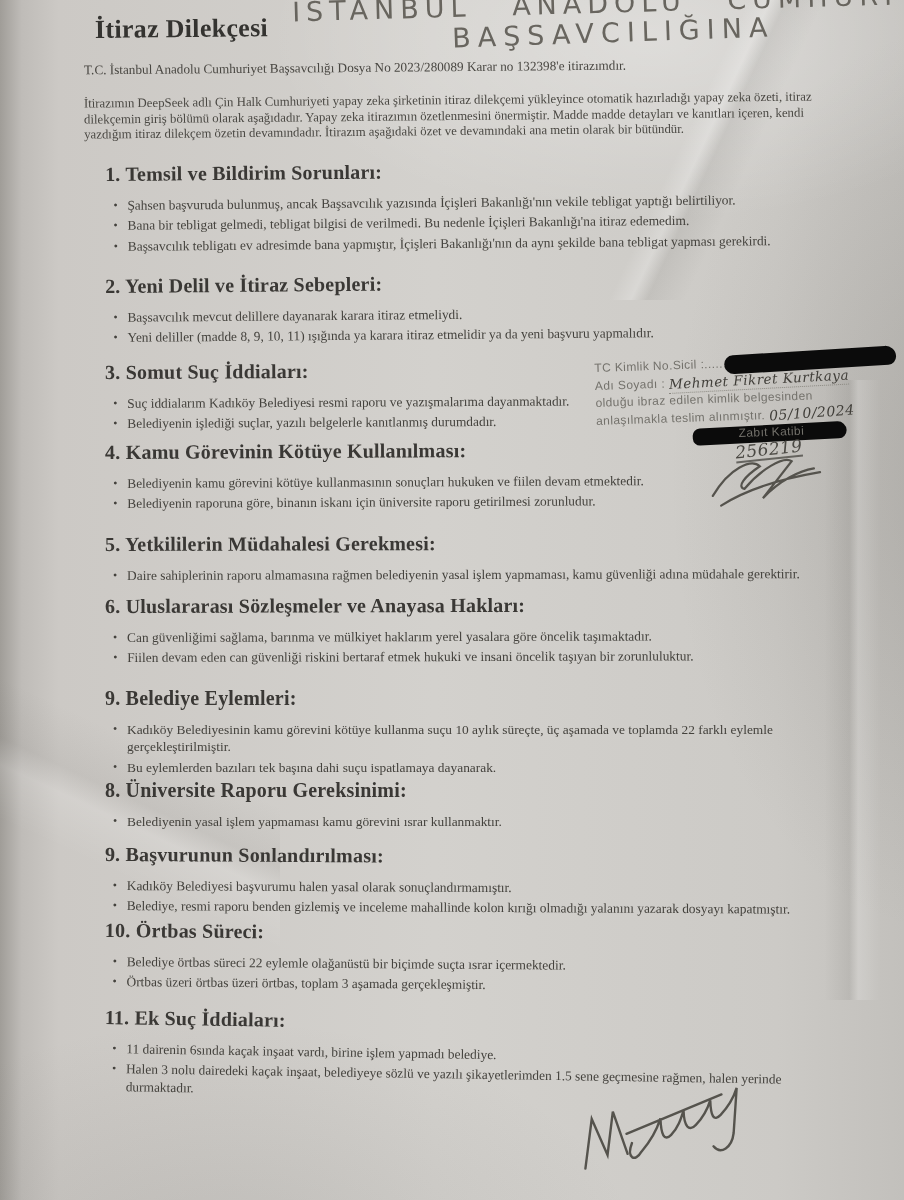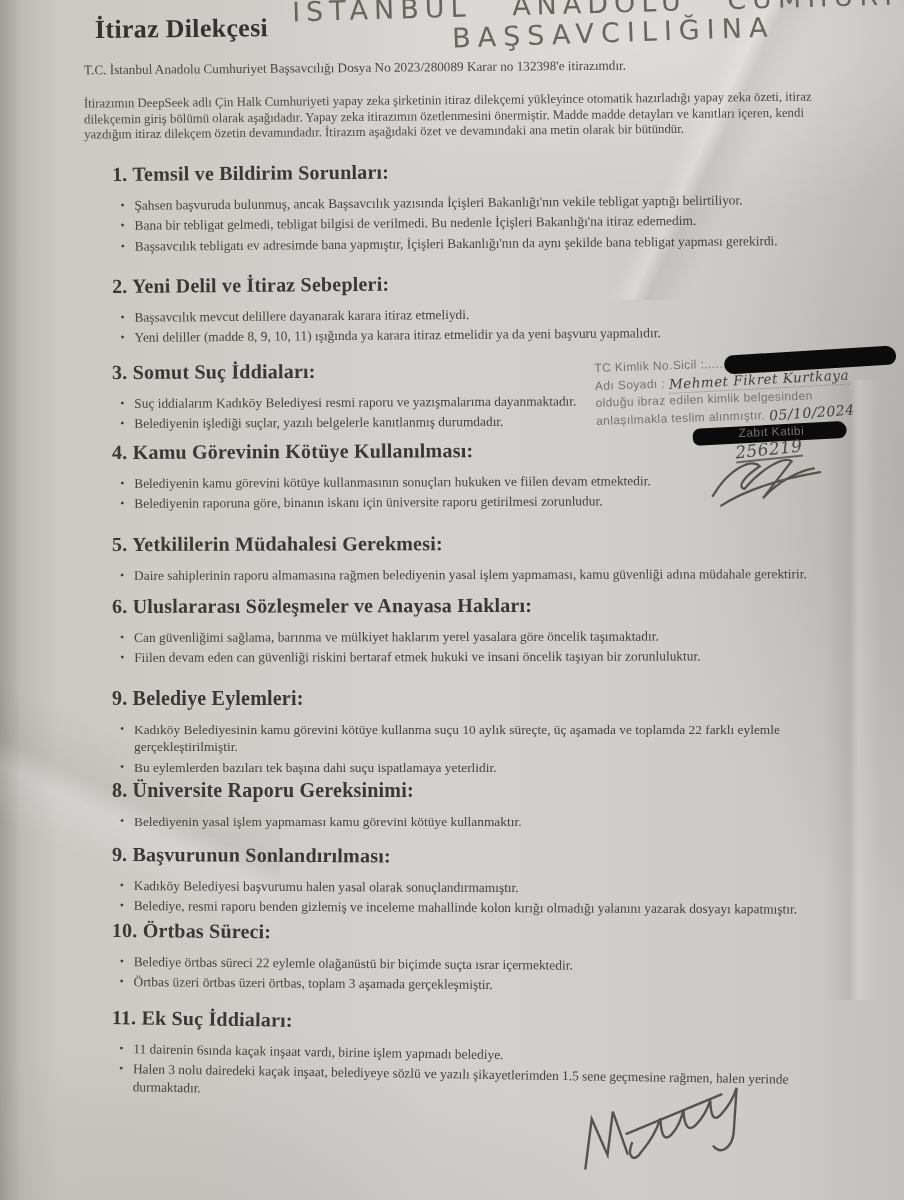--- a/index.html
+++ b/index.html
@@ -21,21 +21,21 @@
     background:linear-gradient(25deg,transparent 40%,rgba(255,255,255,0.14) 50%,rgba(90,88,84,0.08) 55%,transparent 66%);}
 
   .hand{font-family:"DejaVu Sans",sans-serif;color:#5f5c55;opacity:.92;}
   .hand1{position:absolute;left:292px;top:-13px;font-size:27px;letter-spacing:6px;word-spacing:26px;transform:rotate(-1.6deg);white-space:nowrap;}
   .hand2{position:absolute;left:452px;top:17px;font-size:27px;letter-spacing:7px;transform:rotate(-2deg);white-space:nowrap;}
 
   .title{position:absolute;left:95px;top:14px;font-size:26px;font-weight:bold;color:#343330;letter-spacing:.3px;transform:rotate(-0.6deg);margin:0;}
   .case-line{position:absolute;left:84px;top:60px;font-size:13.2px;color:#494742;transform:rotate(-0.5deg);white-space:nowrap;}
   .intro{position:absolute;left:84px;top:93px;width:748px;font-size:12.8px;line-height:15.6px;color:#4a4843;transform:rotate(-0.55deg);}
 
-  .flow{position:absolute;left:112px;top:163px;width:724px;}
+  .flow{position:absolute;left:105px;top:163px;width:724px;}
   .sec{transform-origin:left top;}
   .sec h2{font-size:20px;font-weight:bold;color:#3a3835;margin:0 0 11px 0;letter-spacing:.2px;}
   .sec ul{margin:0;padding:0 0 0 22px;list-style:none;}
   .sec li{position:relative;font-size:13.4px;line-height:17.4px;margin:0 0 3px 0;color:#44423d;}
   .sec li::before{content:"•";position:absolute;left:-14px;top:0;font-size:12px;color:#44423d;}
   .s1{margin-bottom:20px;transform:rotate(-0.5deg);}
   .s2{margin-bottom:14px;transform:rotate(-0.5deg);}
   .s3{margin-bottom:8px;transform:rotate(-0.3deg);}
   .s4{margin-bottom:20px;transform:rotate(-0.3deg);}
   .s5{margin-bottom:11px;transform:rotate(-0.15deg);}
@@ -124,28 +124,28 @@
       <ul>
         <li>Can güvenliğimi sağlama, barınma ve mülkiyet haklarım yerel yasalara göre öncelik taşımaktadır.</li>
         <li>Fiilen devam eden can güvenliği riskini bertaraf etmek hukuki ve insani öncelik taşıyan bir zorunluluktur.</li>
       </ul>
     </div>
 
     <div class="sec s7">
       <h2>9. Belediye Eylemleri:</h2>
       <ul>
         <li>Kadıköy Belediyesinin kamu görevini kötüye kullanma suçu 10 aylık süreçte, üç aşamada ve toplamda 22 farklı eylemle gerçekleştirilmiştir.</li>
-        <li>Bu eylemlerden bazıları tek başına dahi suçu ispatlamaya yeterlidir.</li>
+        <li>Bu eylemlerden bazıları tek başına dahi suçu ispatlamaya dayanarak.</li>
       </ul>
     </div>
 
     <div class="sec s8">
       <h2>8. Üniversite Raporu Gereksinimi:</h2>
       <ul>
-        <li>Belediyenin yasal işlem yapmaması kamu görevini kötüye kullanmaktır.</li>
+        <li>Belediyenin yasal işlem yapmaması kamu görevini ısrar kullanmaktır.</li>
       </ul>
     </div>
 
     <div class="sec s9">
       <h2>9. Başvurunun Sonlandırılması:</h2>
       <ul>
         <li>Kadıköy Belediyesi başvurumu halen yasal olarak sonuçlandırmamıştır.</li>
         <li>Belediye, resmi raporu benden gizlemiş ve inceleme mahallinde kolon kırığı olmadığı yalanını yazarak dosyayı kapatmıştır.</li>
       </ul>
     </div>

